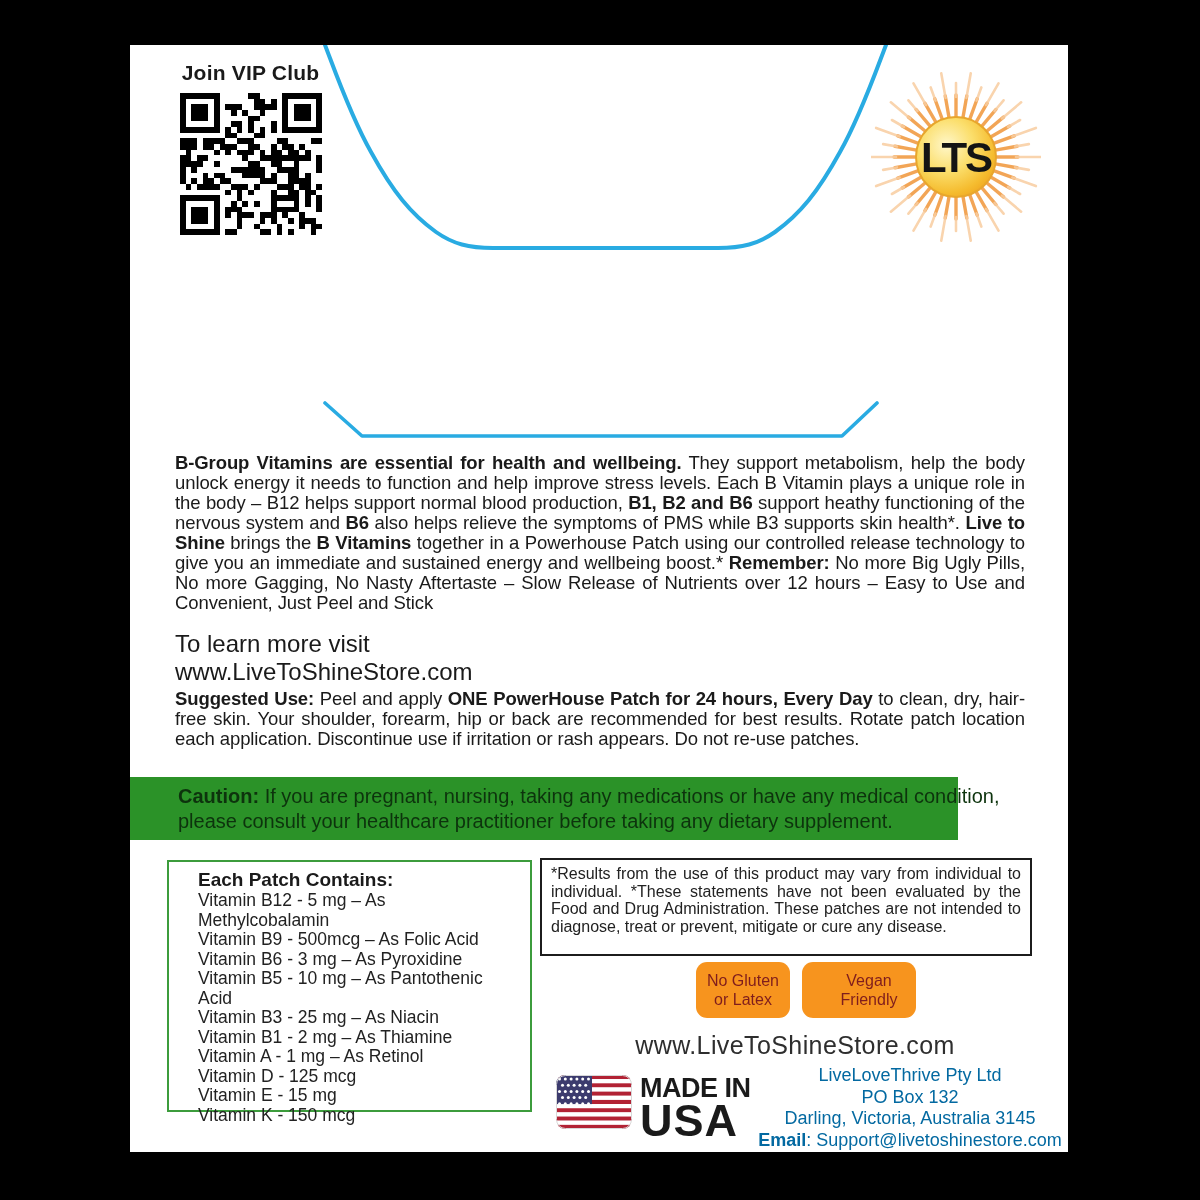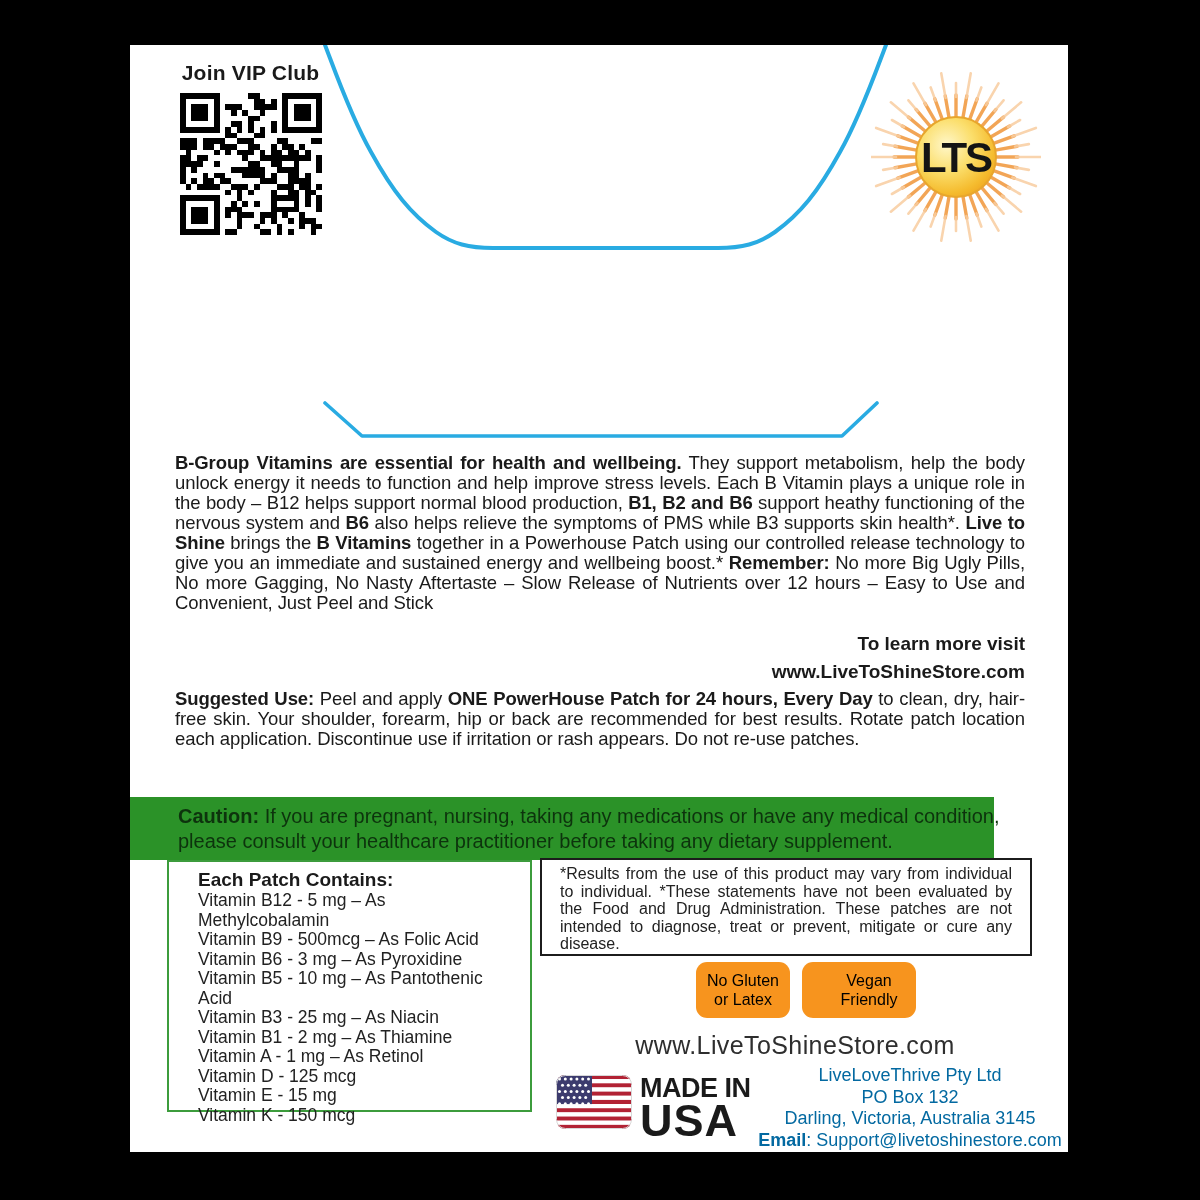--- a/index.html
+++ b/index.html
@@ -20,40 +20,40 @@
   .qr{position:absolute;left:50px;top:48px;width:142px;height:142px;}
   .qr svg{width:100%;height:100%;shape-rendering:crispEdges;}
   
   .sun{position:absolute;left:741px;top:27px;width:170px;height:170px;}
   .sun svg{width:100%;height:100%;}
   
   .copy{position:absolute;left:45px;width:850px;font-size:18.5px;line-height:20px;
     text-align:justify;letter-spacing:-0.1px;margin:0;}
   .intro{top:408px;}
   .suggested{top:644px;}
-  .learn{position:absolute;left:45px;width:850px;text-align:right;font-weight:bold;
-    font-size:19px;line-height:25px;}
+  .learn{position:absolute;left:45px;width:850px;text-align:left;font-weight:normal;
+    font-size:24px;line-height:25px;}
   .learn1{top:586px;}
   .learn2{top:614px;}
   
-  .caution{position:absolute;left:0;top:752px;width:828px;height:63px;padding-left:36px;}
+  .caution{position:absolute;left:0;top:732px;width:828px;height:63px;}
   .caution p{margin:0;position:absolute;left:48px;top:7px;width:842px;
     font-size:20px;line-height:25px;color:#0d330d;}
   
   .contains{position:absolute;left:37px;top:815px;width:365px;height:252px;
     border:2px solid #3c9c3c;box-sizing:border-box;padding:7px 29px;}
   .contains-title{font-weight:bold;font-size:19px;line-height:22px;}
   .contains-item{font-size:17.5px;line-height:19.5px;color:#222;}
   
   .disclaimer{position:absolute;left:410px;top:813px;width:492px;height:98px;
-    border:2px solid #1c1c1c;box-sizing:border-box;padding:5px 18px;
+    border:2px solid #1c1c1c;box-sizing:border-box;padding:5px 9px;
     font-size:16px;line-height:17.6px;text-align:justify;color:#222;}
   
   .badge{position:absolute;top:917px;width:94px;height:56px;border-radius:11px;
-    color:#000000;font-size:16px;line-height:19px;text-align:center;
+    color:#7f1d1d;font-size:16px;line-height:19px;text-align:center;
     display:flex;flex-direction:column;justify-content:center;}
   .badge1{left:566px;}
   .badge2{left:672px;padding-left:20px;}
   
   .site{position:absolute;left:410px;top:986px;width:510px;text-align:center;
     font-size:25px;letter-spacing:0.4px;color:#2e2e2e;}
   .madein{position:absolute;left:426px;top:1030px;display:flex;align-items:flex-start;}
   .flag{width:76px;height:54px;margin-right:8px;}
   .madein-txt{display:flex;flex-direction:column;}
   .madein-line1{font-weight:bold;font-size:27px;line-height:27px;letter-spacing:-0.5px;}

